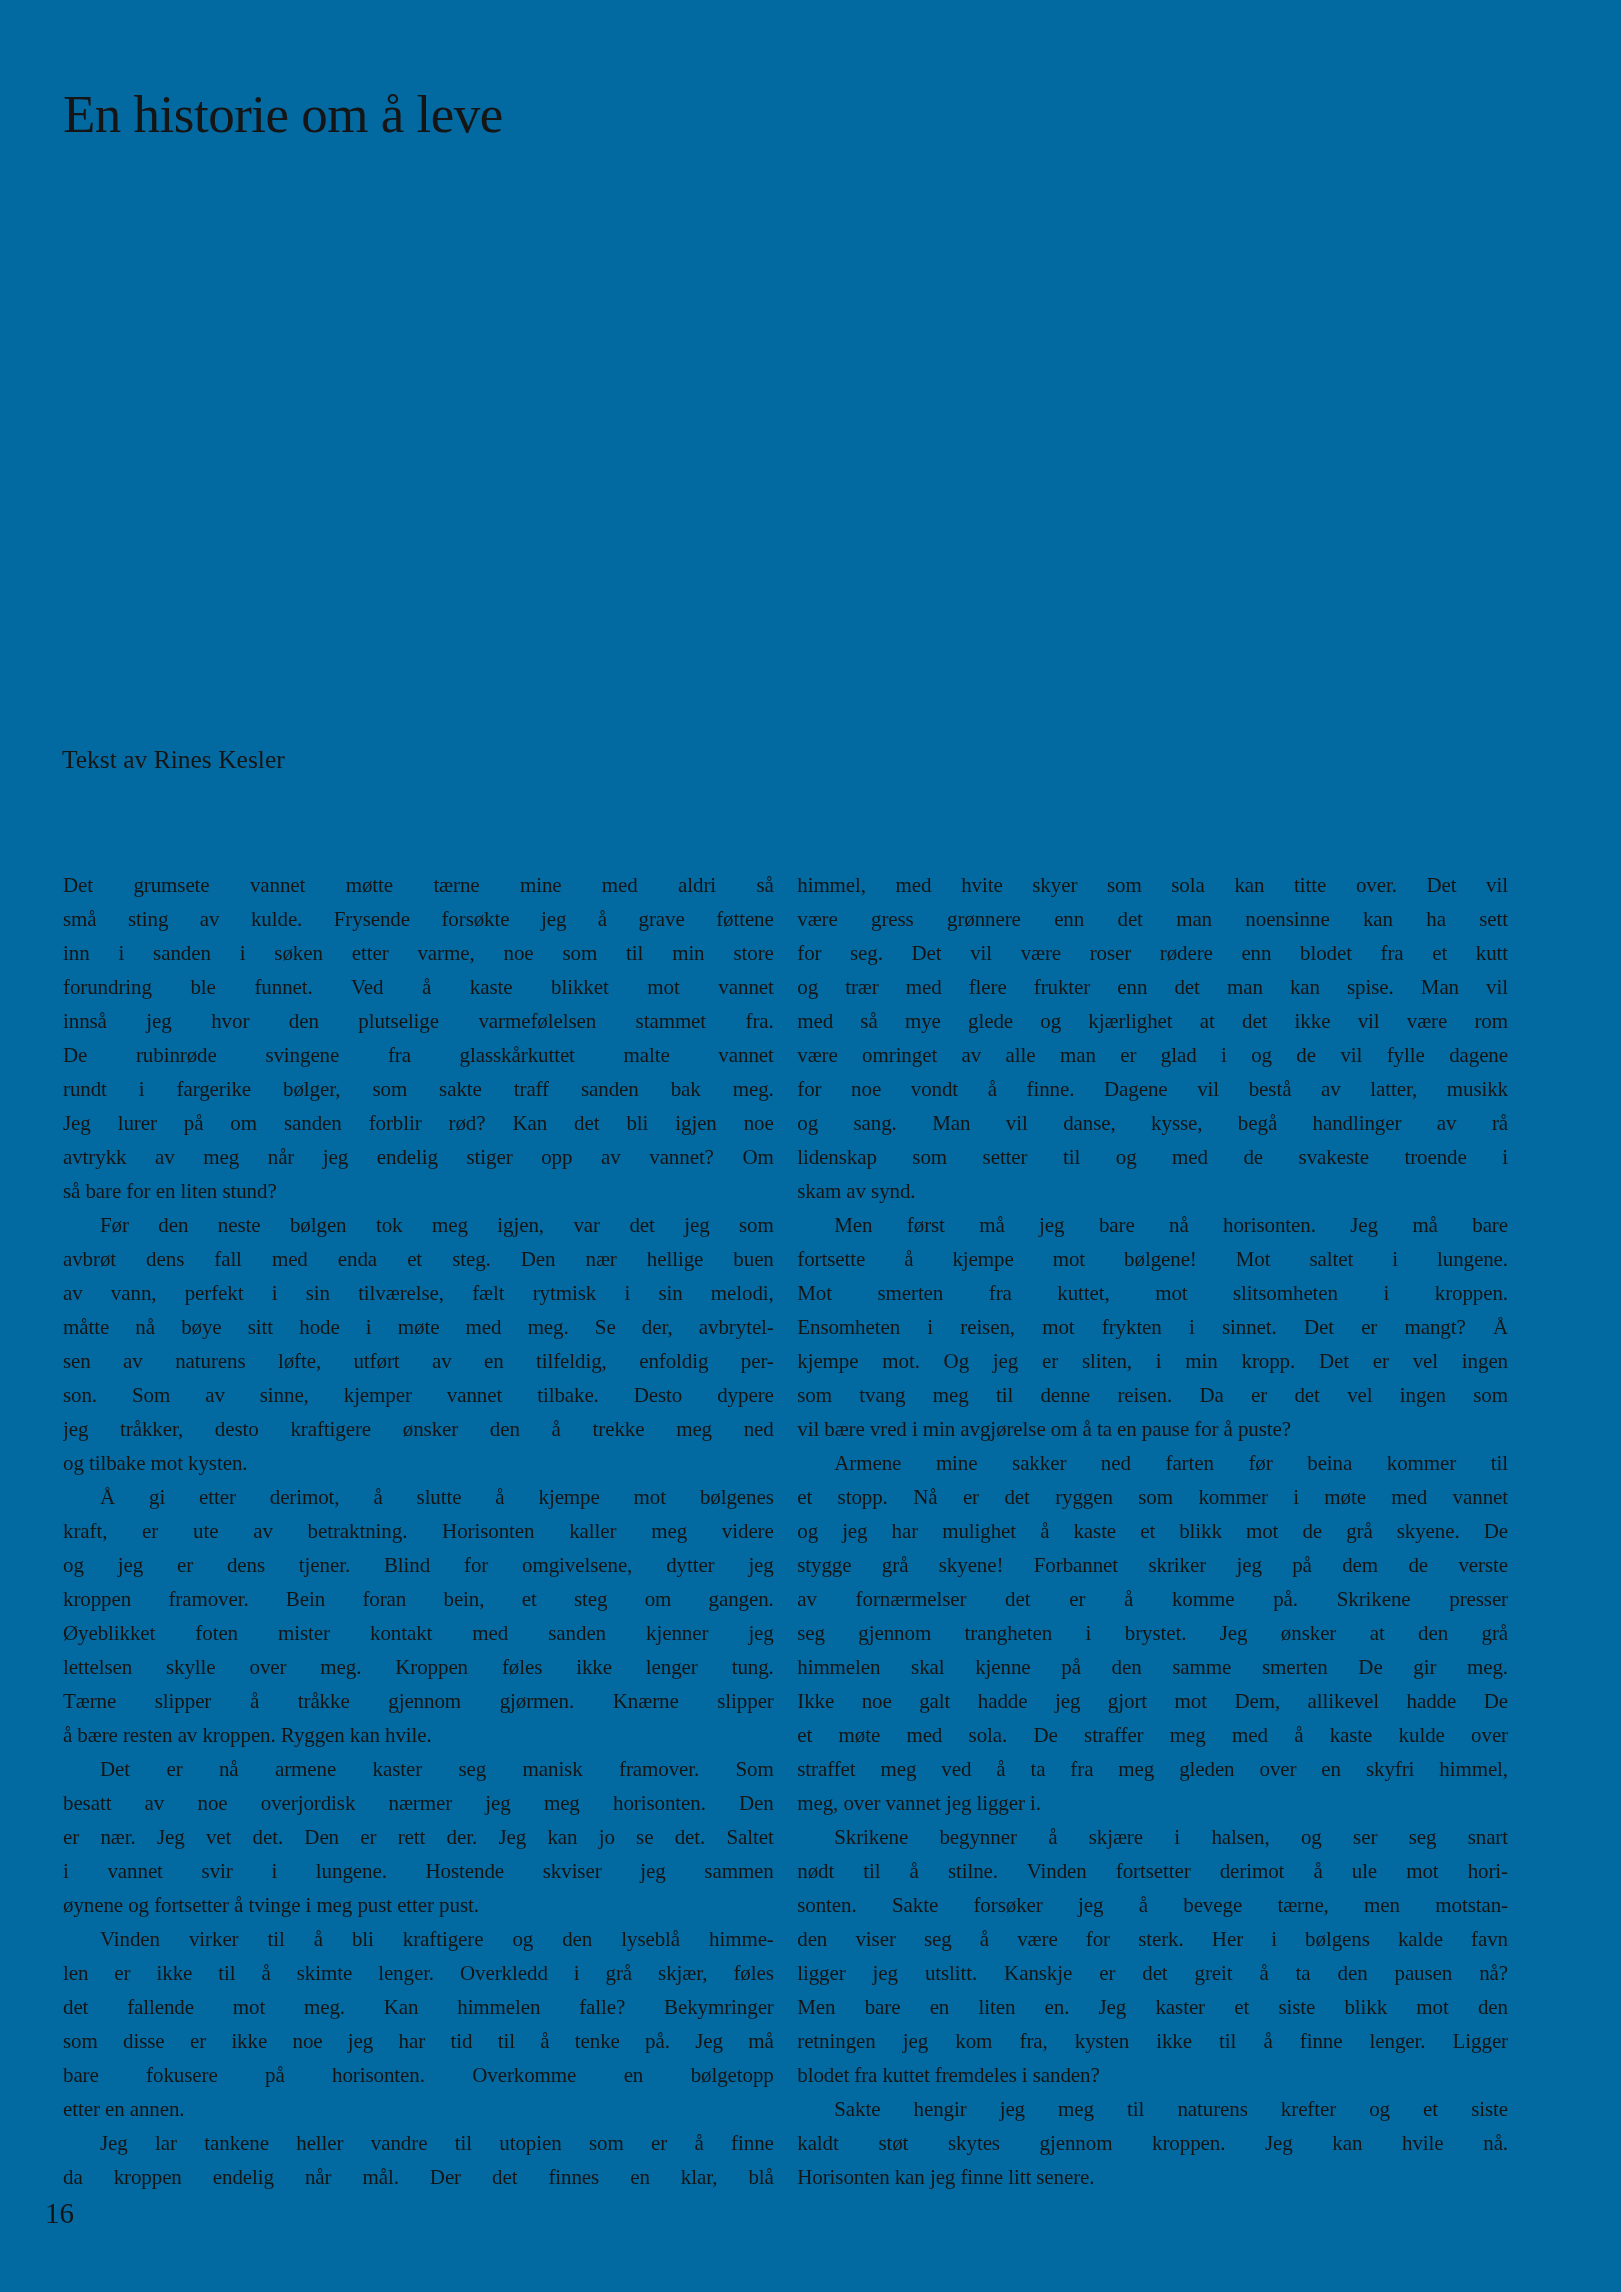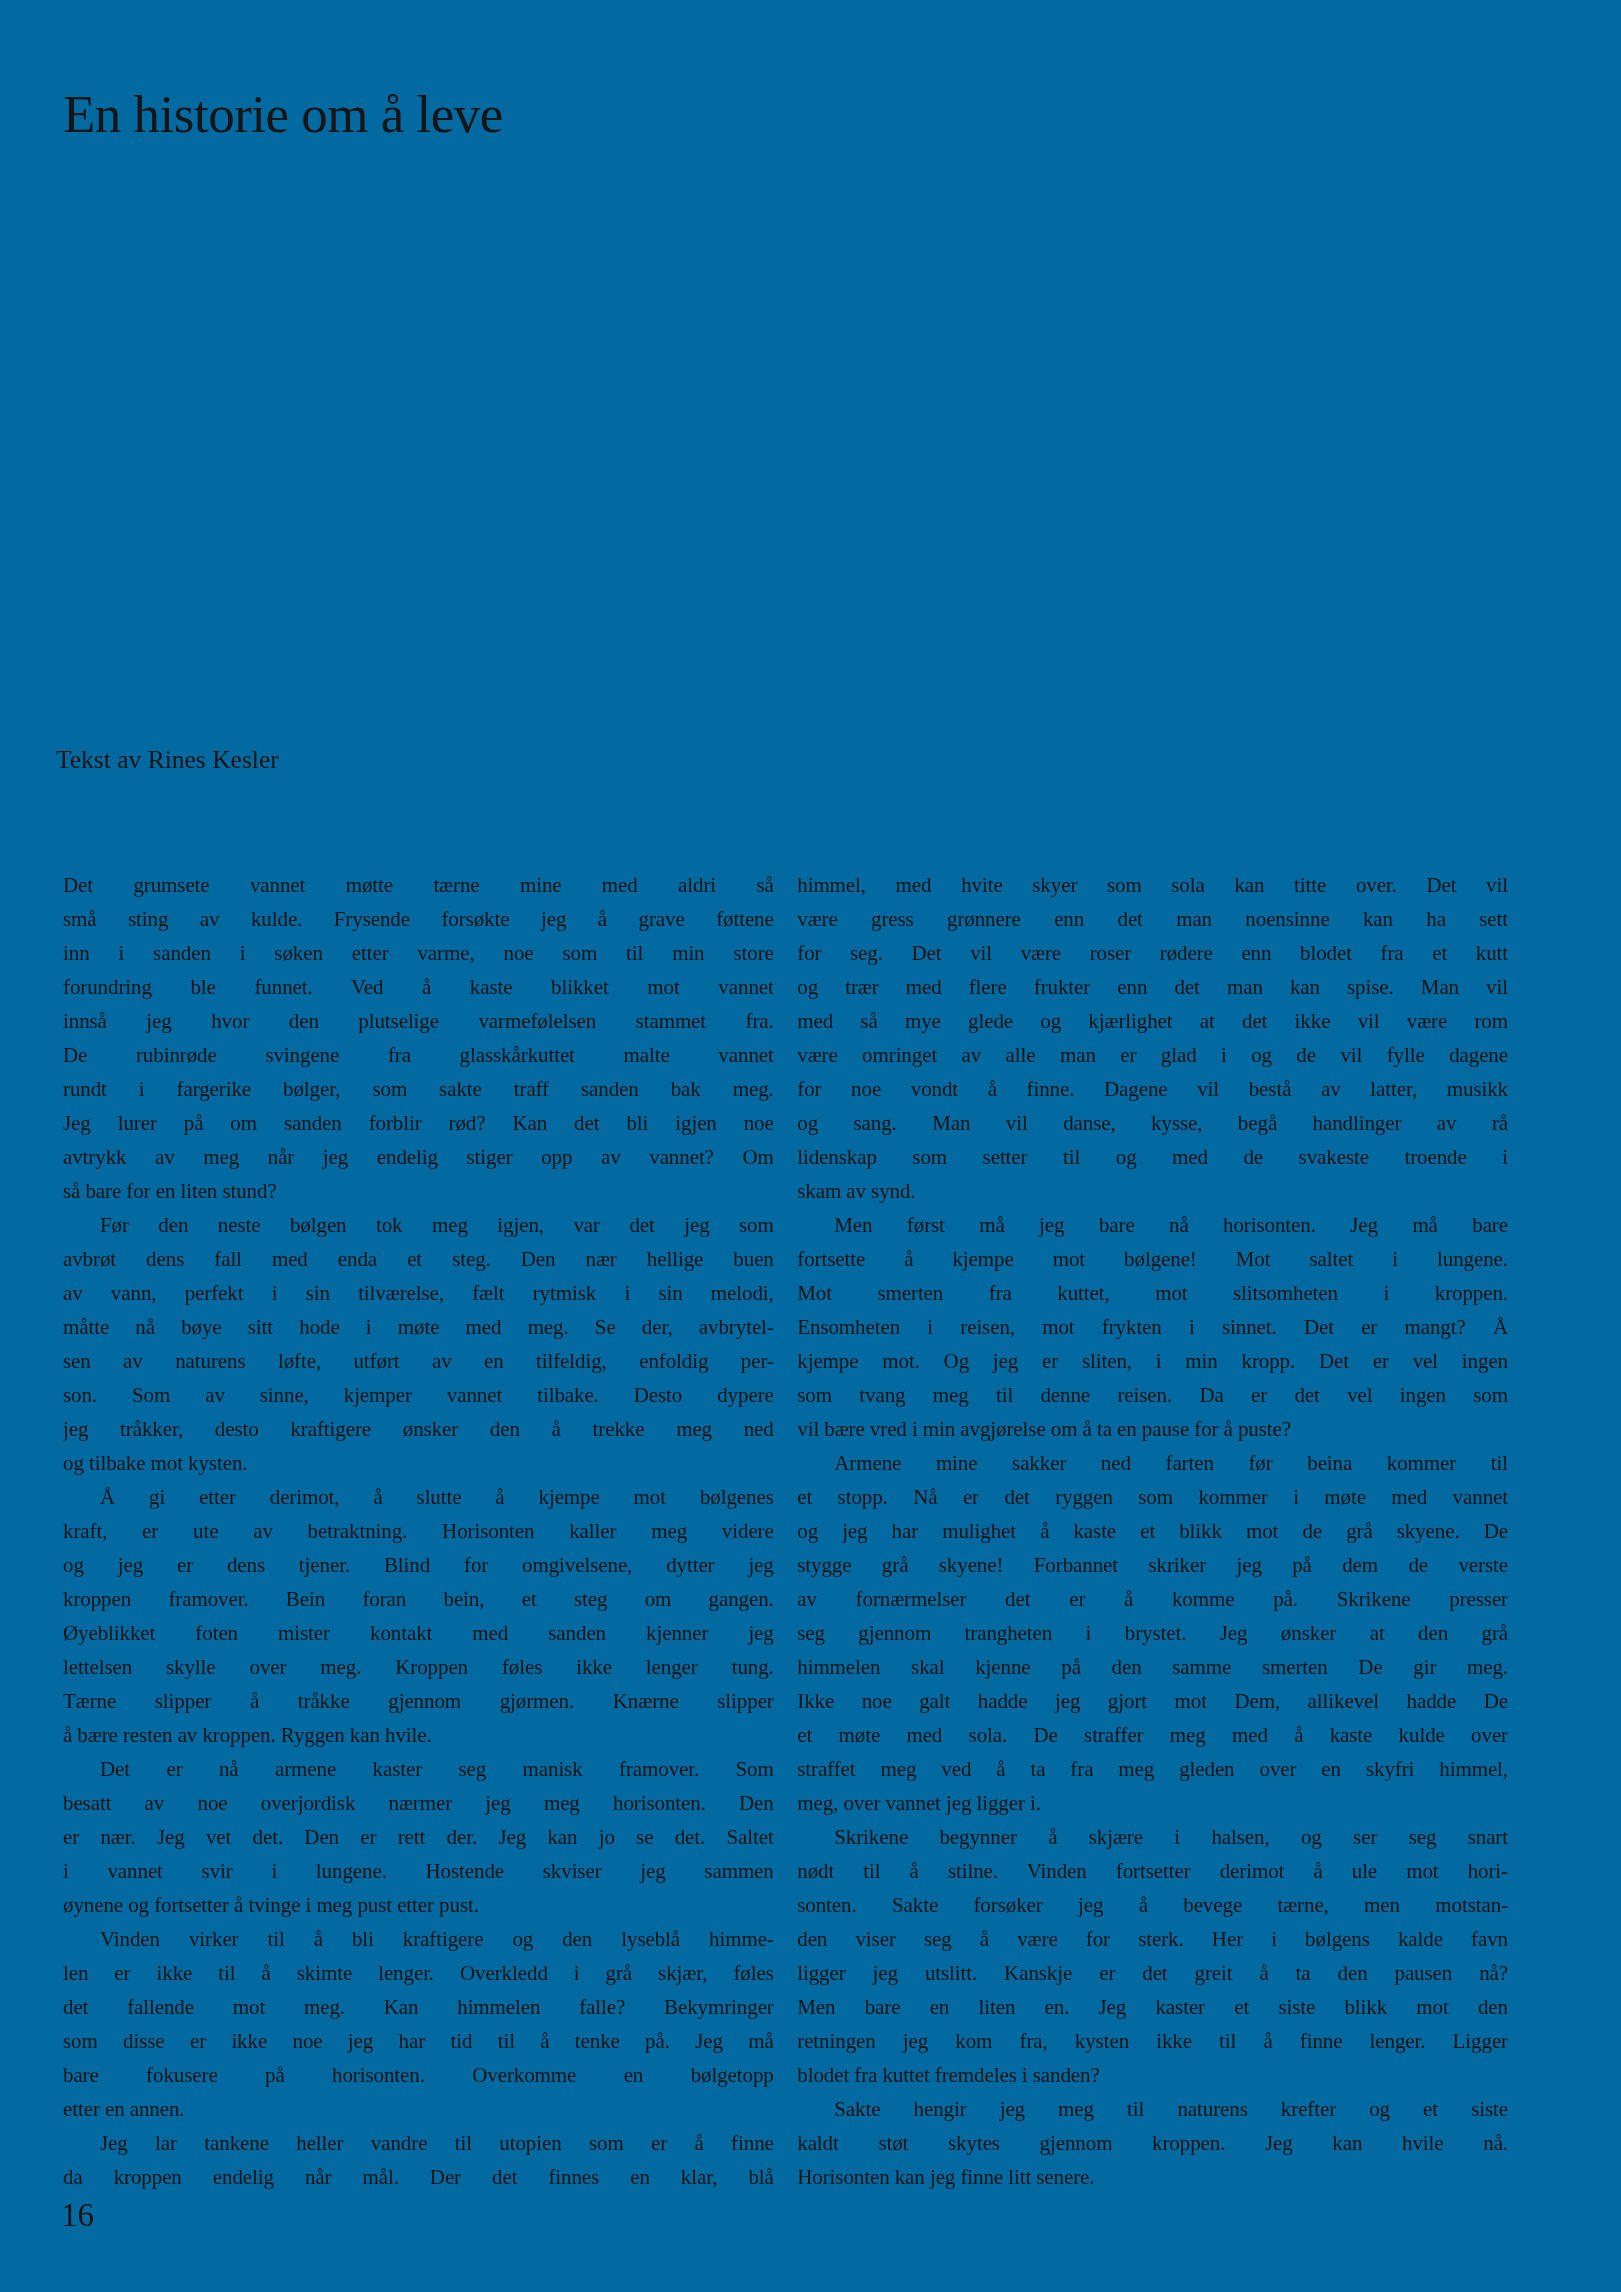--- a/index.html
+++ b/index.html
@@ -17,21 +17,21 @@
     left: 63px;
     top: 49px;
     font-size: 53px;
     font-weight: 400;
     letter-spacing: -0.5px;
     line-height: 1.1;
     white-space: nowrap;
   }
   .byline {
     position: absolute;
-    left: 56px;
+    left: 62px;
     top: 745px;
     font-size: 25.5px;
     line-height: 1.2;
   }
   .columns {
     position: absolute;
     left: 63px;
     top: 868px;
     width: 1445px;
     display: flex;
@@ -51,23 +51,23 @@
     overflow: hidden;
   }
   .line.last {
     text-align-last: left;
   }
   .para.indent .line.first {
     text-indent: 37px;
   }
   .pagenum {
     position: absolute;
-    left: 61px;
+    left: 45px;
     top: 2197px;
-    font-size: 33px;
+    font-size: 29px;
   }
 </style>
 </head>
 <body>
 
 <div class="page">
   <h1 class="title">En historie om å leve</h1>
   <div class="byline">Tekst av Rines Kesler</div>
   <div class="columns">
     <div class="col" id="col-left">

